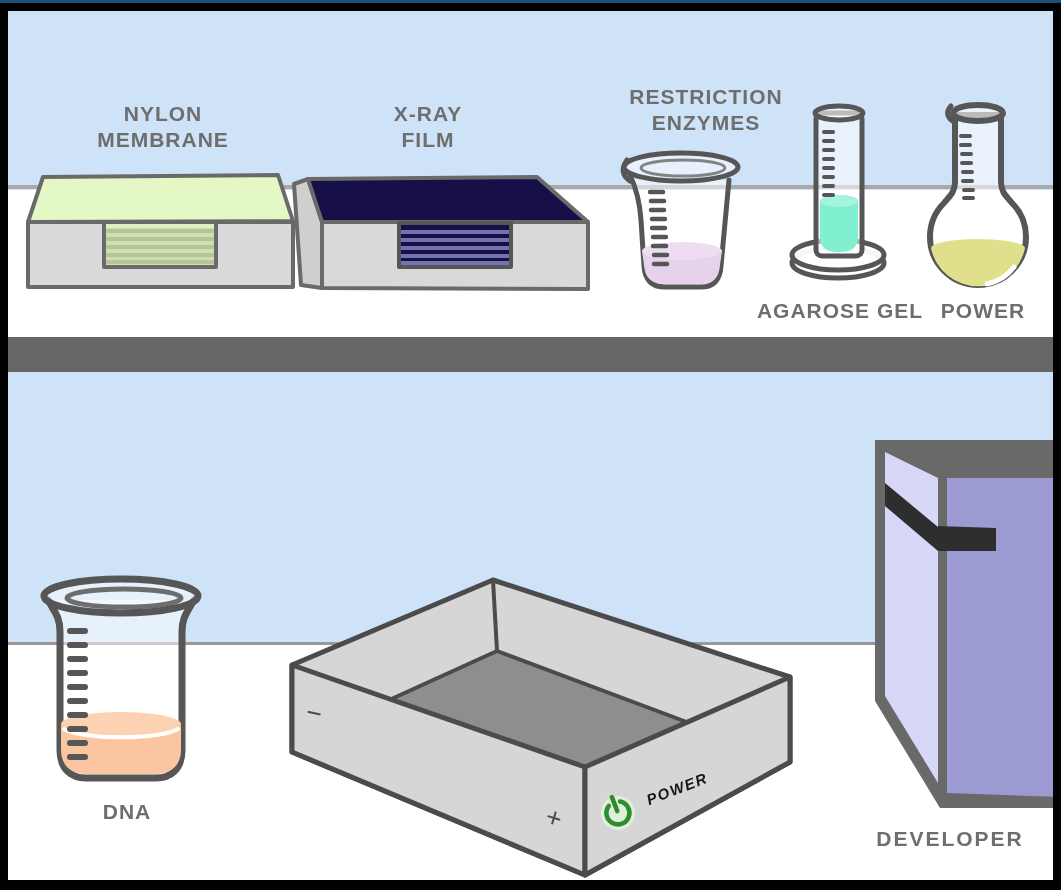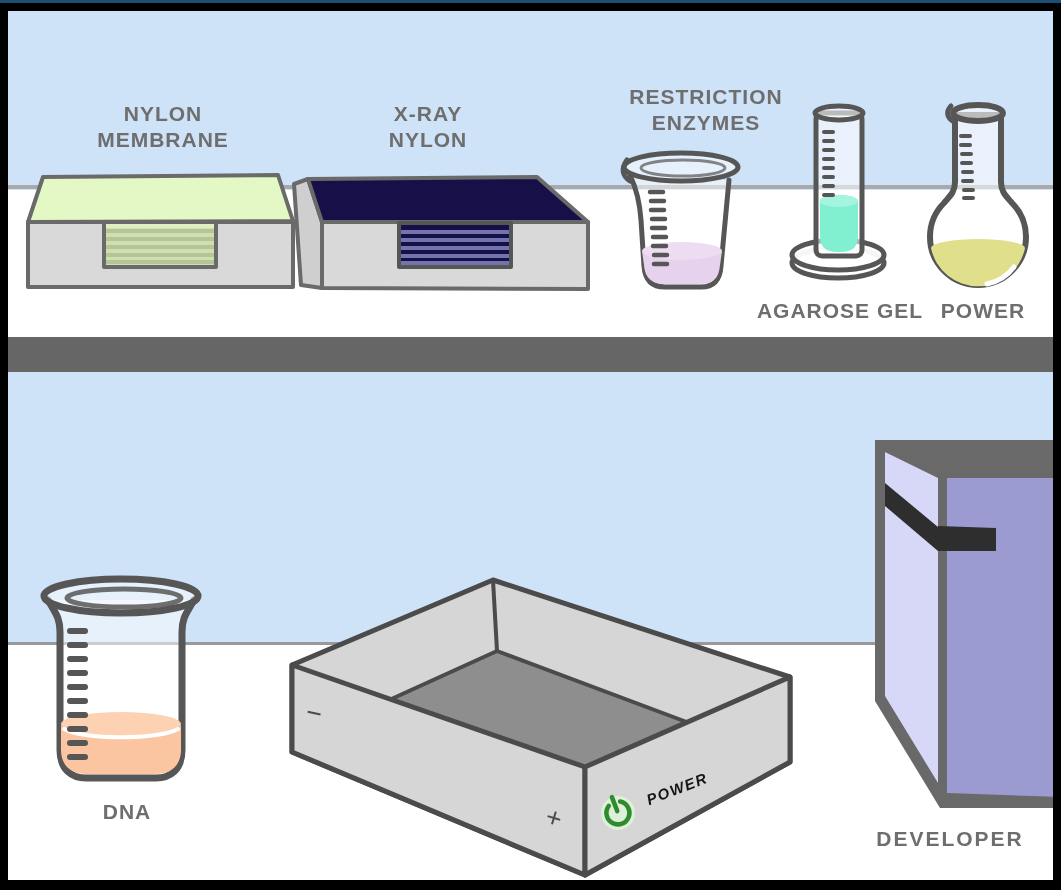--- a/index.html
+++ b/index.html
@@ -193,21 +193,21 @@
       <rect x="0" y="3" width="1061" height="8" style="fill:var(--border-black,#000000)"></rect>
       <rect x="0" y="880" width="1061" height="10" style="fill:var(--border-black,#000000)"></rect>
       <rect x="0" y="3" width="8" height="887" style="fill:var(--border-black,#000000)"></rect>
       <rect x="1053" y="3" width="8" height="887" style="fill:var(--border-black,#000000)"></rect>
     </g>
   </svg>
 
   <div class="lbl" style="left:163px;top:101px;">NYLON
 MEMBRANE</div>
   <div class="lbl" style="left:428px;top:101px;">X-RAY
-NYLON</div>
+FILM</div>
   <div class="lbl" style="left:706px;top:84px;">RESTRICTION
 ENZYMES</div>
   <div class="lbl" style="left:828px;top:298px;margin-left:12px;">AGAROSE GEL</div>
   <div class="lbl" style="left:983px;top:298px;">POWER</div>
   <div class="lbl" style="left:127px;top:799px;text-align:right;">DNA</div>
   <div class="lbl wide" style="left:950px;top:826px;">DEVELOPER</div>
 
   <div class="electrode" id="minus-label">−</div>
   <div class="electrode" id="plus-label">+</div>
   <div id="power-label">POWER</div>

